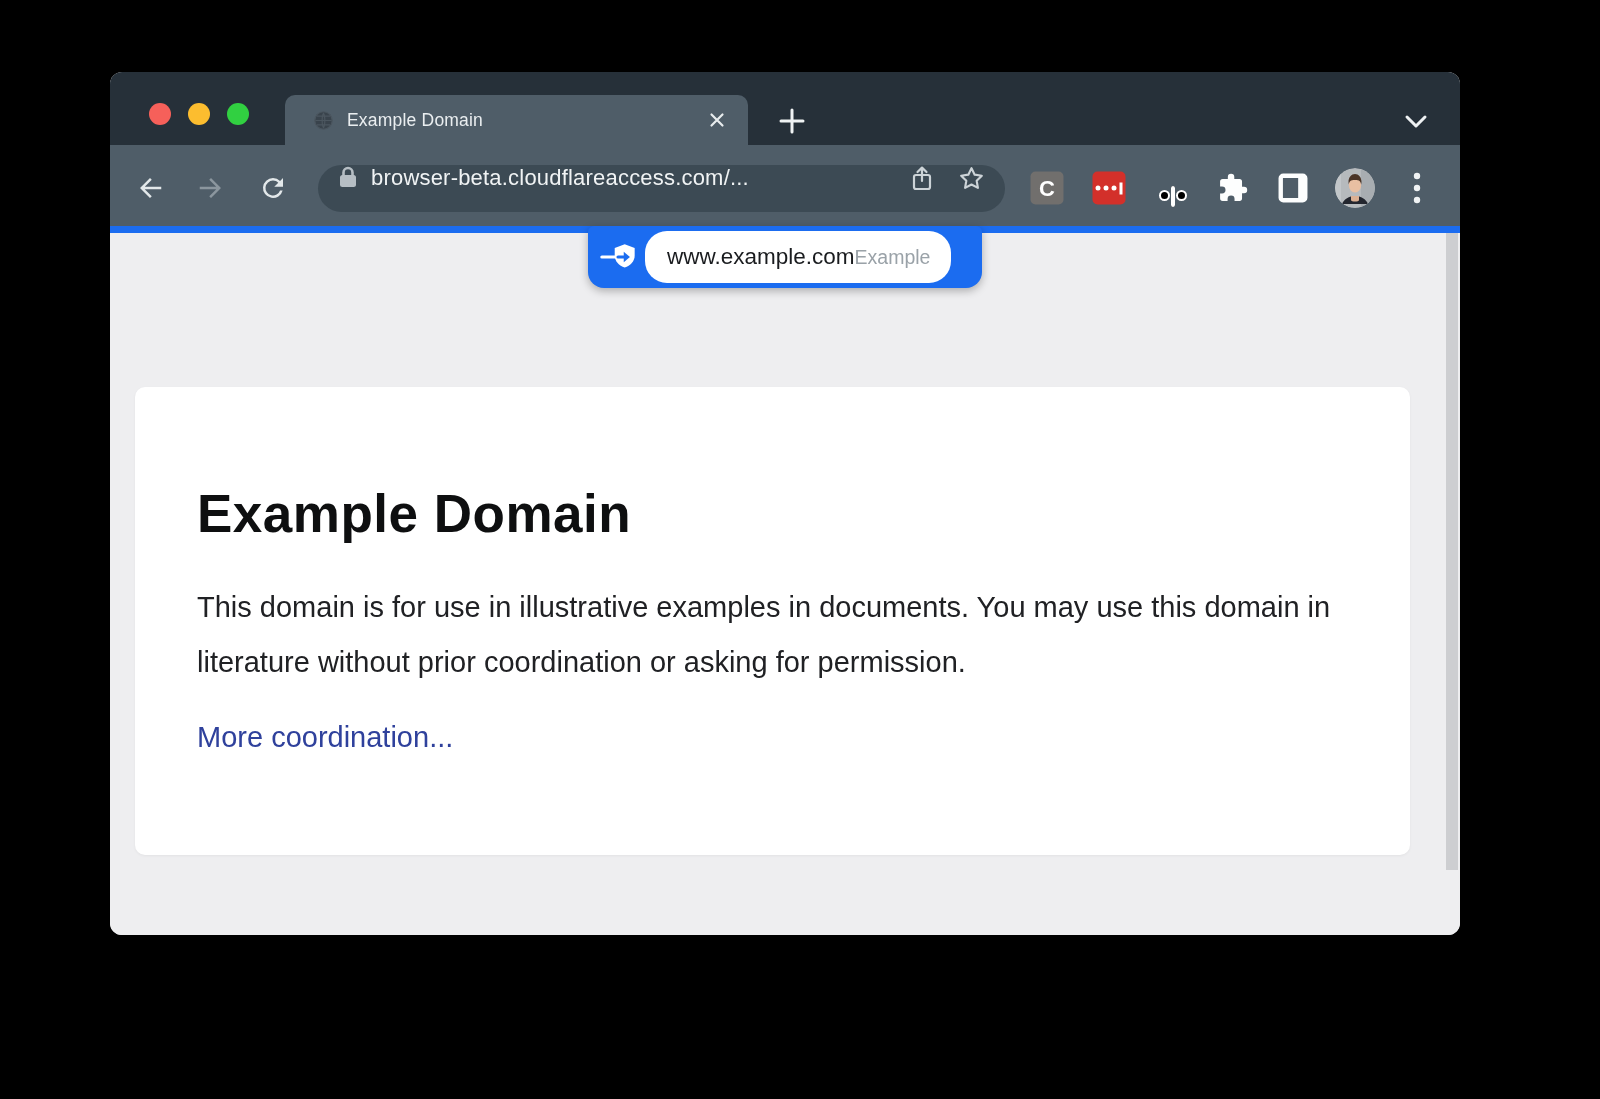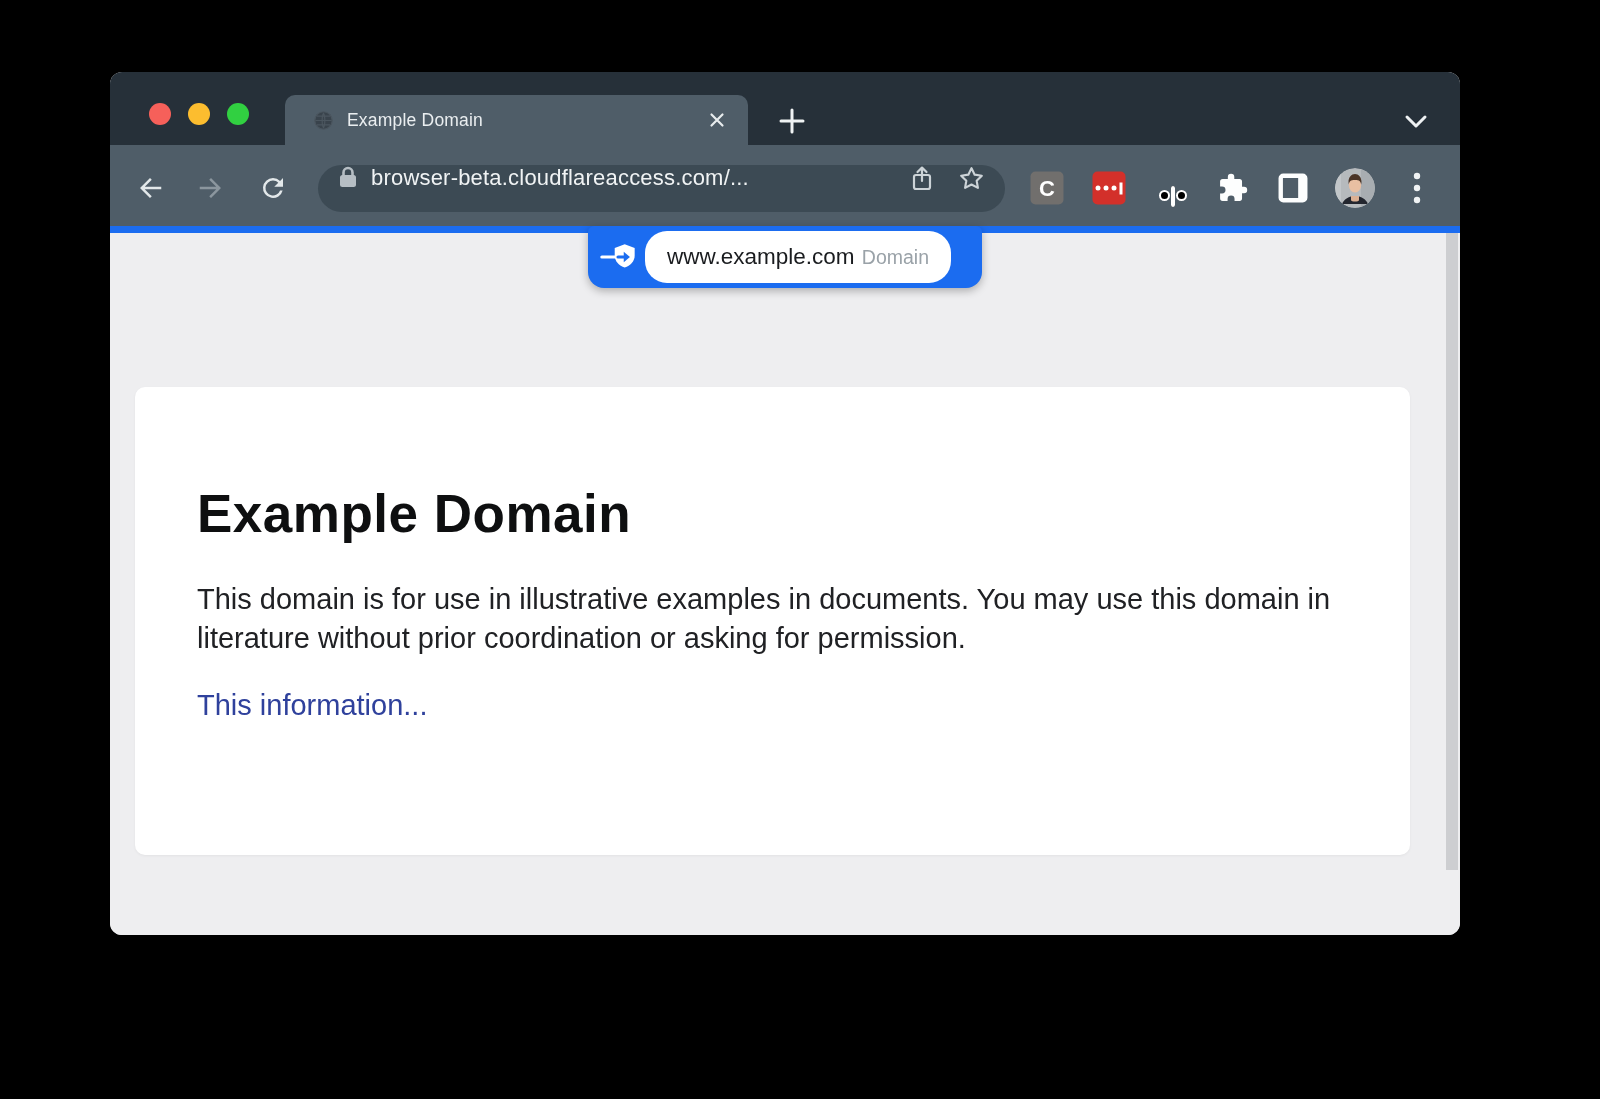--- a/index.html
+++ b/index.html
@@ -61,21 +61,21 @@
   .iso .inner { margin-left:7px; width:306px; height:52px; background:#fff; border-radius:22px;
                 display:flex; align-items:center; justify-content:space-between; padding:0 22px; }
   .iso .domain { color:#1a1c1f; font-size:22.5px; }
   .iso .expand { color:#9aa2a8; font-size:19.5px; }
 
   
   .page { position:absolute; left:0; top:161px; width:100%; height:702px; background:#eeeef0; }
   .card { position:absolute; left:25px; top:154px; width:1275px; height:468px; background:#fff;
           border-radius:10px; box-shadow:0 1px 3px rgba(0,0,0,.05); padding:0 70px 0 62px; }
   .card h1 { margin-top:96px; font-size:53px; font-weight:bold; color:#0e0f10; letter-spacing:.5px; }
-  .card p  { margin-top:36px; font-size:29px; line-height:39px; color:#202124; max-width:1150px; }
+  .card p  { margin-top:36px; font-size:29px; line-height:55px; color:#202124; max-width:1150px; }
   .card a  { display:inline-block; margin-top:31px; font-size:29px; color:#2f419c;
              text-decoration:none; cursor:pointer; }
 
   .scrollbar-thumb { position:absolute; left:1336px; top:161px; width:12px; height:637px;
                      background:#cdced1; z-index:6; }
 
   svg { display:block; }
 </style>
 </head>
 <body>
@@ -217,27 +217,27 @@
     <span class="shield">
       <svg viewBox="0 0 40 32" width="38" height="32">
         <path d="M2 16h18" stroke="#fff" stroke-width="3.4" stroke-linecap="round"></path>
         <path d="M26 2.5l10.5 4v8c0 6.2-4.6 10.8-10.5 12.5C20.1 25.3 15.5 20.7 15.5 14.5v-8z" fill="#fff"></path>
         <path d="M19 16h7" stroke="#1b6cf0" stroke-width="3.4" stroke-linecap="round"></path>
         <path d="M25 10.5l6.5 5.5-6.5 5.5z" fill="#1b6cf0"></path>
       </svg>
     </span>
     <div class="inner">
       <span class="domain">www.example.com</span>
-      <span class="expand">Domain</span>
+      <span class="expand">Example</span>
     </div>
   </div>
 
   <div class="page">
     <div class="card">
       <h1>Example Domain</h1>
       <p>This domain is for use in illustrative examples in documents. You may use this domain in literature without prior coordination or asking for permission.</p>
-      <a>This information...</a>
+      <a>More coordination...</a>
     </div>
   </div>
 
   <div class="scrollbar-thumb"></div>
 
 </div>
 
 </body></html>

